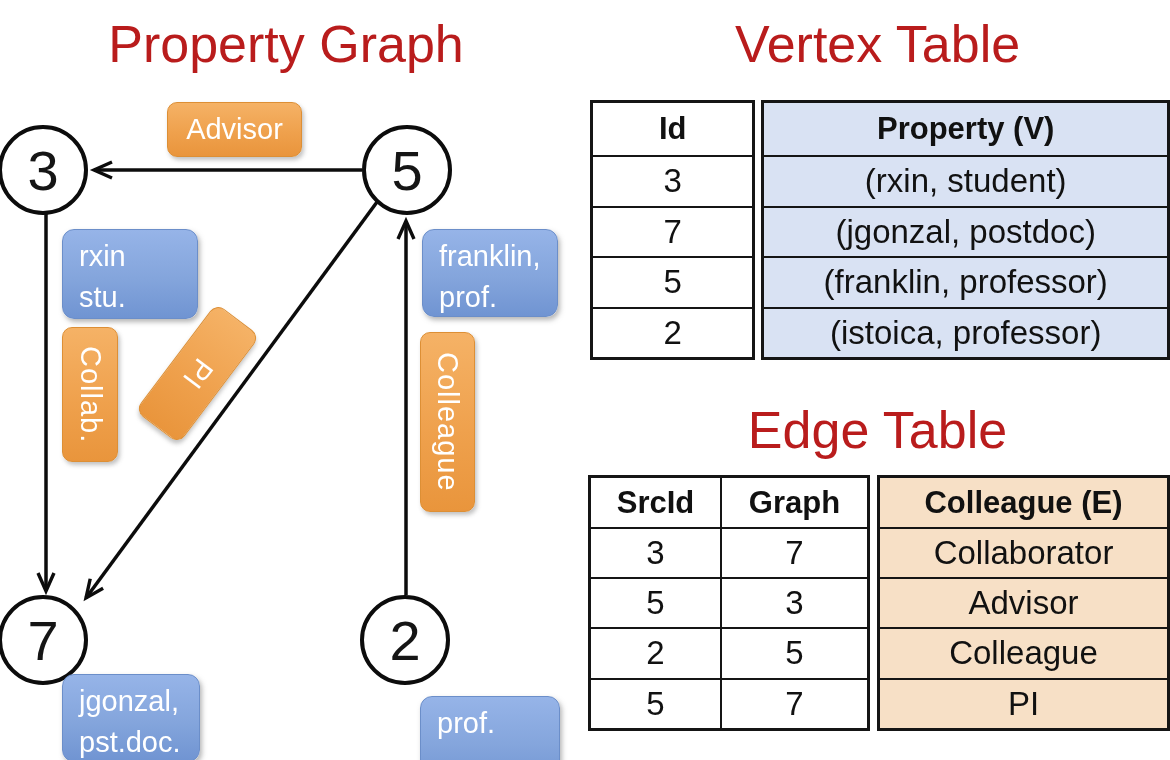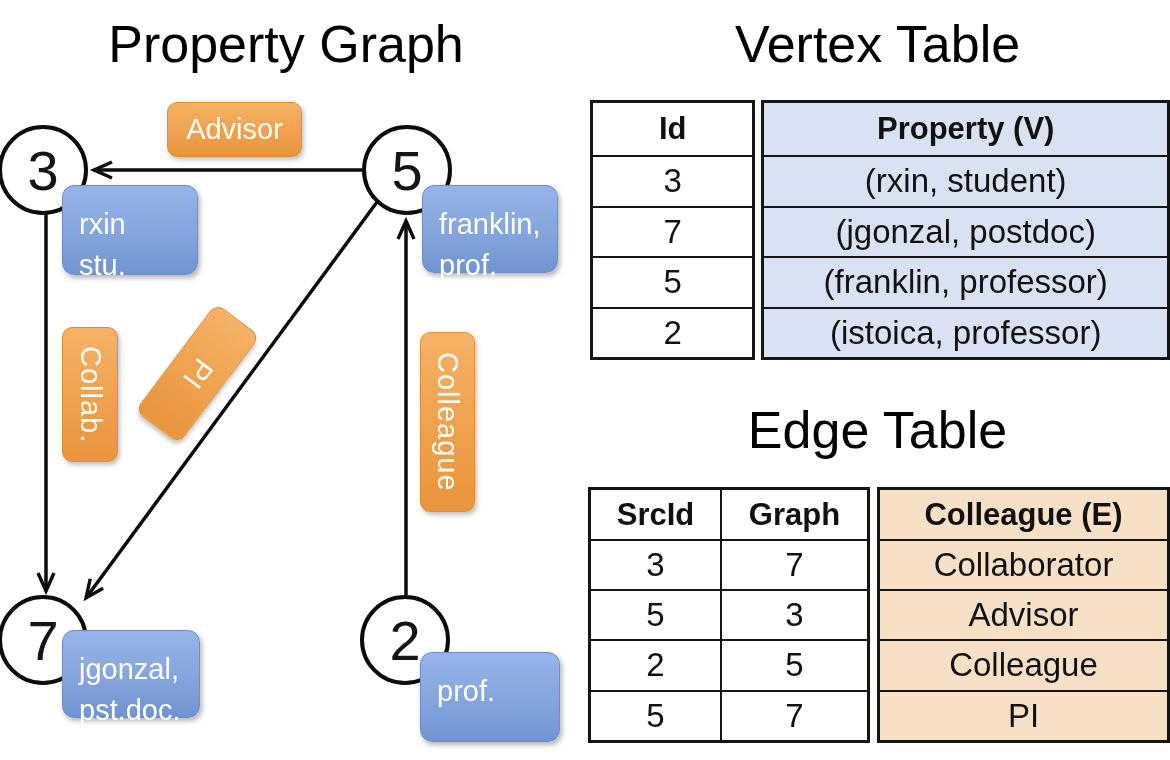--- a/index.html
+++ b/index.html
@@ -2,21 +2,21 @@
 <html style="--orange-top: #f5b266; --orange-bottom: #e9953c; --orange-border: #dd8f35; --blue-top: #96b4e8; --blue-bottom: #7094d2; --blue-border: #6b8ec9; --vertex-cell-bg: #d9e2f3; --edge-cell-bg: #f7e0c6;"><head>
 <meta charset="utf-8">
 <style>
   html,body{margin:0;padding:0;background:#fff;}
   #app{
     position:relative; width:1170px; height:760px; overflow:hidden;
     background:#fff; font-family:"Liberation Sans", sans-serif; color:#141414;
   }
   .title{
     position:absolute; text-align:center; font-size:52px; font-weight:300;
-    letter-spacing:0px; color:#000000; white-space:nowrap;
+    letter-spacing:0px; color:#b91c1c; white-space:nowrap;
   }
   #graph-title{ left:0; top:14px; width:572px; }
   #vertex-title{ left:585px; top:14px; width:585px; }
   #edge-title{ left:585px; top:400px; width:585px; }
 
   
   #edge-svg{ position:absolute; left:0; top:0; z-index:1; pointer-events:none; }
   .node{
     position:absolute; z-index:2; width:90px; height:90px; box-sizing:border-box;
     border:4px solid #0c0c0c; border-radius:50%; background:#fff;
@@ -36,32 +36,32 @@
   #elabel-collab{ left:62px;  top:327px; width:56px;  height:135px; }
   #elabel-pi{ left:170px; top:306px; width:55px; height:135px; transform:rotate(37deg); }
   #elabel-colleague{ left:420px; top:332px; width:55px; height:180px; }
 
   .vprop{
     position:absolute; z-index:4; box-sizing:border-box; border-radius:12px;
     background:linear-gradient(180deg, var(--blue-top,#96b4e8) 0%, #84a5dc 55%, var(--blue-bottom,#7094d2) 100%);
     border:1px solid var(--blue-border,#6b8ec9);
     box-shadow:2px 3px 5px rgba(110,110,110,.5);
     color:#fff; font-size:29px; font-weight:300; line-height:1.42;
-    padding:18px 16px; white-space:nowrap;
+    padding:6px 16px; white-space:nowrap;margin-top:44px;
   }
   #vprop-3{ left:62px;  top:185px; width:136px; height:90px; }
   #vprop-5{ left:422px; top:185px; width:136px; height:88px; }
   #vprop-7{ left:62px;  top:630px; width:138px; height:88px; }
   #vprop-2{ left:420px; top:652px; width:140px; height:90px; }
   .vprop span{ display:block; }
 
   
   .tbl-wrap{ position:absolute; display:flex; }
   #vertex-table{ left:590px; top:100px; gap:6px; }
-  #edge-table{ left:588px; top:487px; gap:7px; }
+  #edge-table{ left:588px; top:475px; gap:7px; }
   table{ border-collapse:collapse; table-layout:fixed; }
   table, td, th{ border:2.5px solid #151515; }
   table{ border-width:3px;padding-left:8px; }
   th{ font-weight:bold; font-size:31px; color:#111; padding:0; text-align:center; }
   td{ font-size:33px; font-weight:300; color:#111; padding:0; text-align:center; }
   #vertex-table th{ height:52px; }
   #vertex-table td{ height:48.5px; }
   #edge-table th{ height:49px; }
   #edge-table td{ height:48.2px; }
   col.c-id{ width:163px; }

